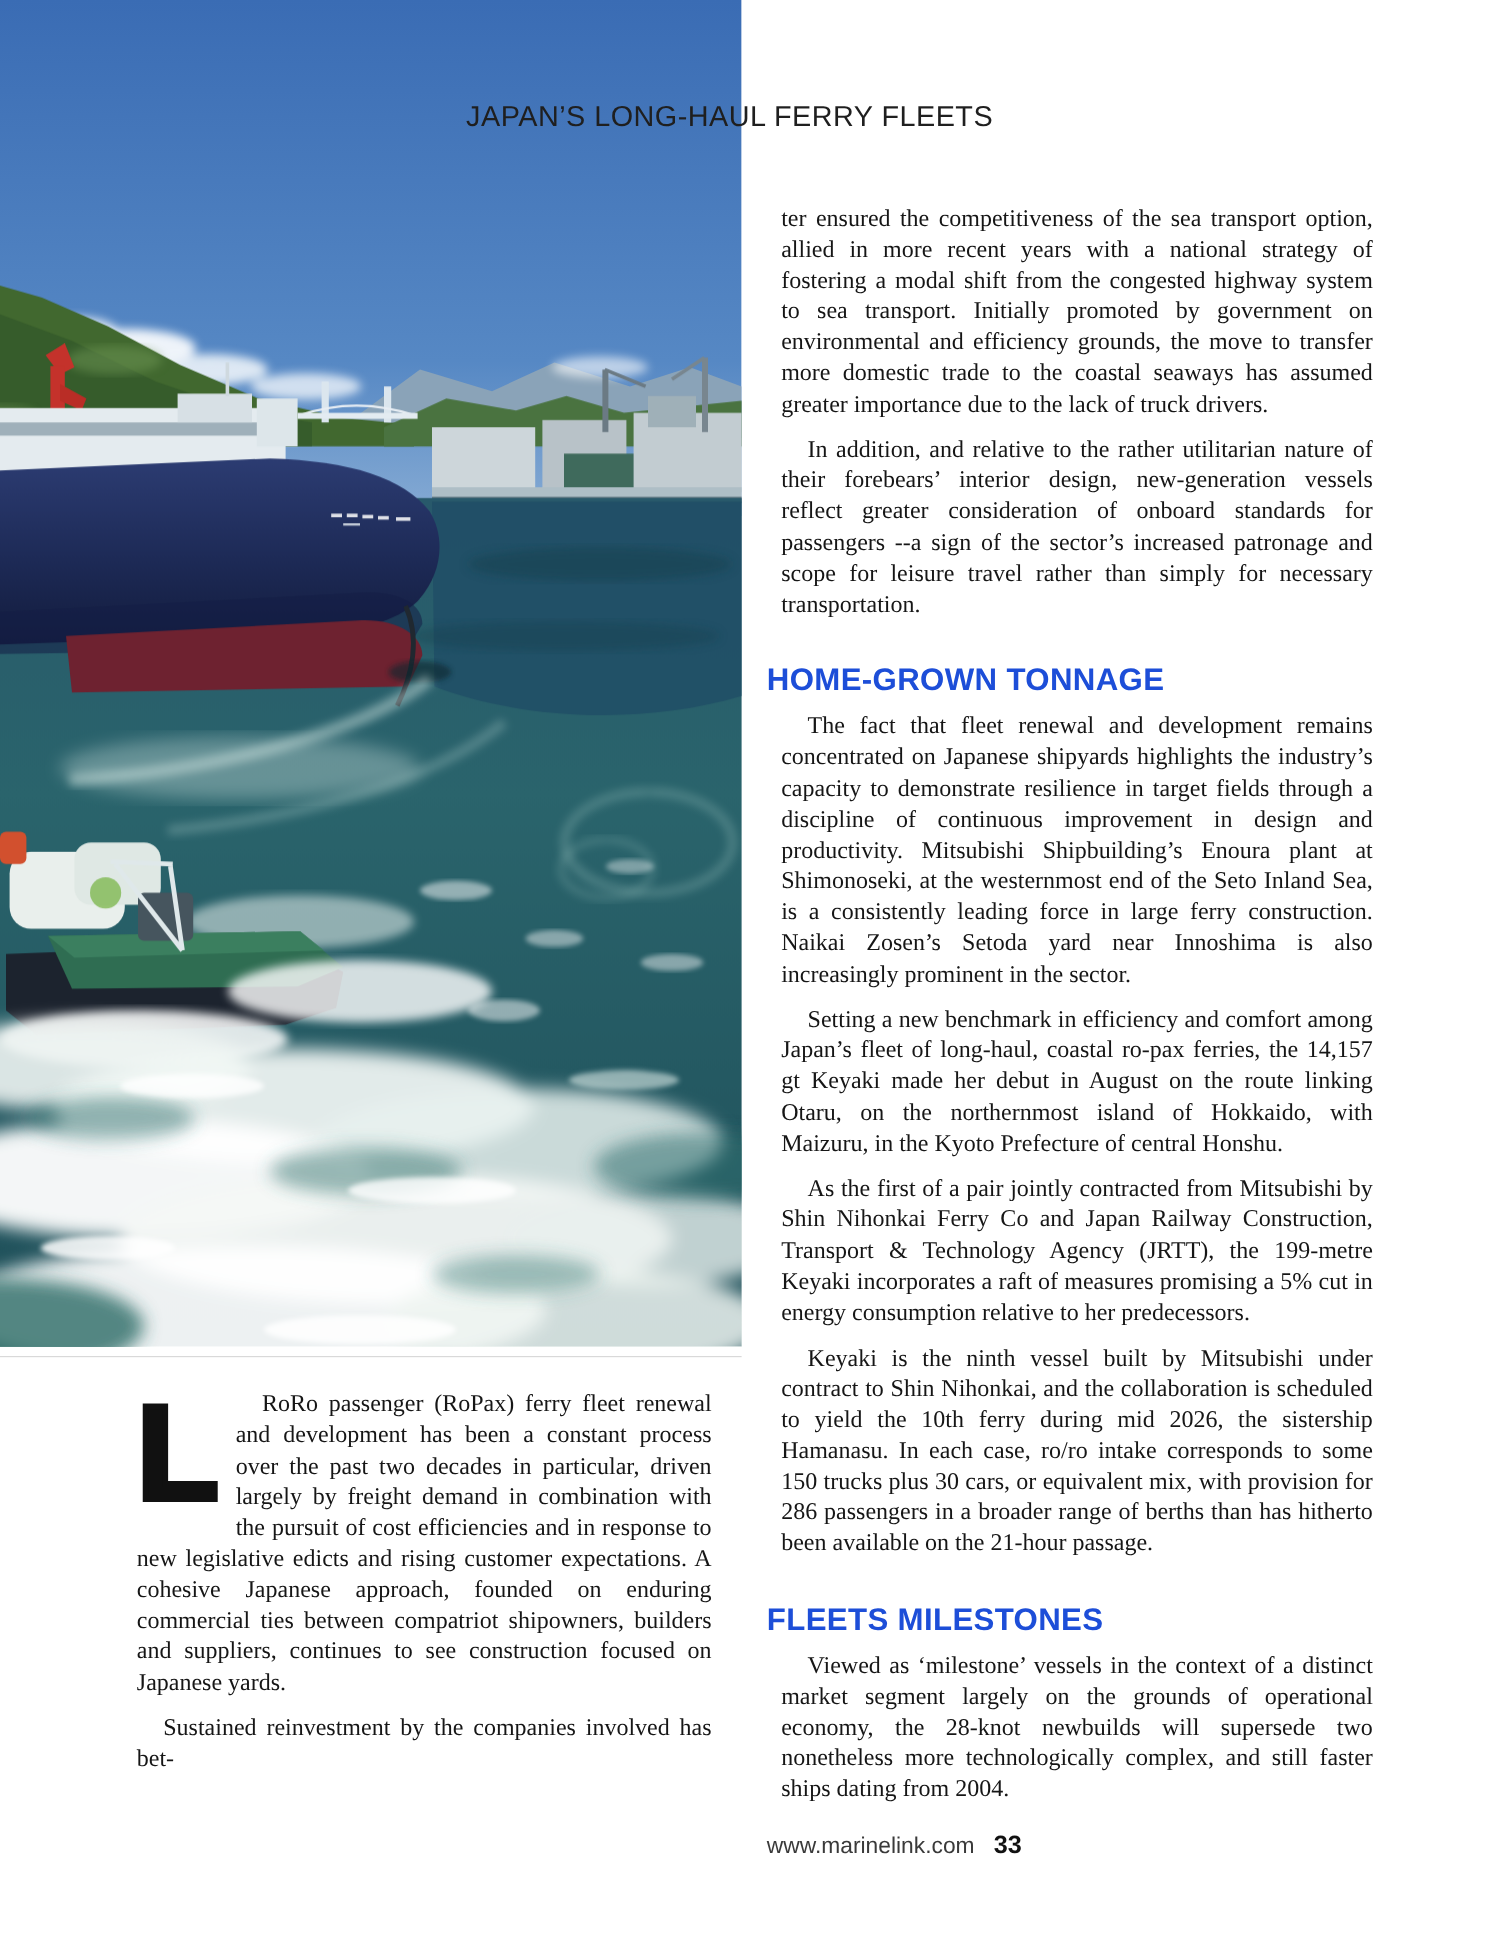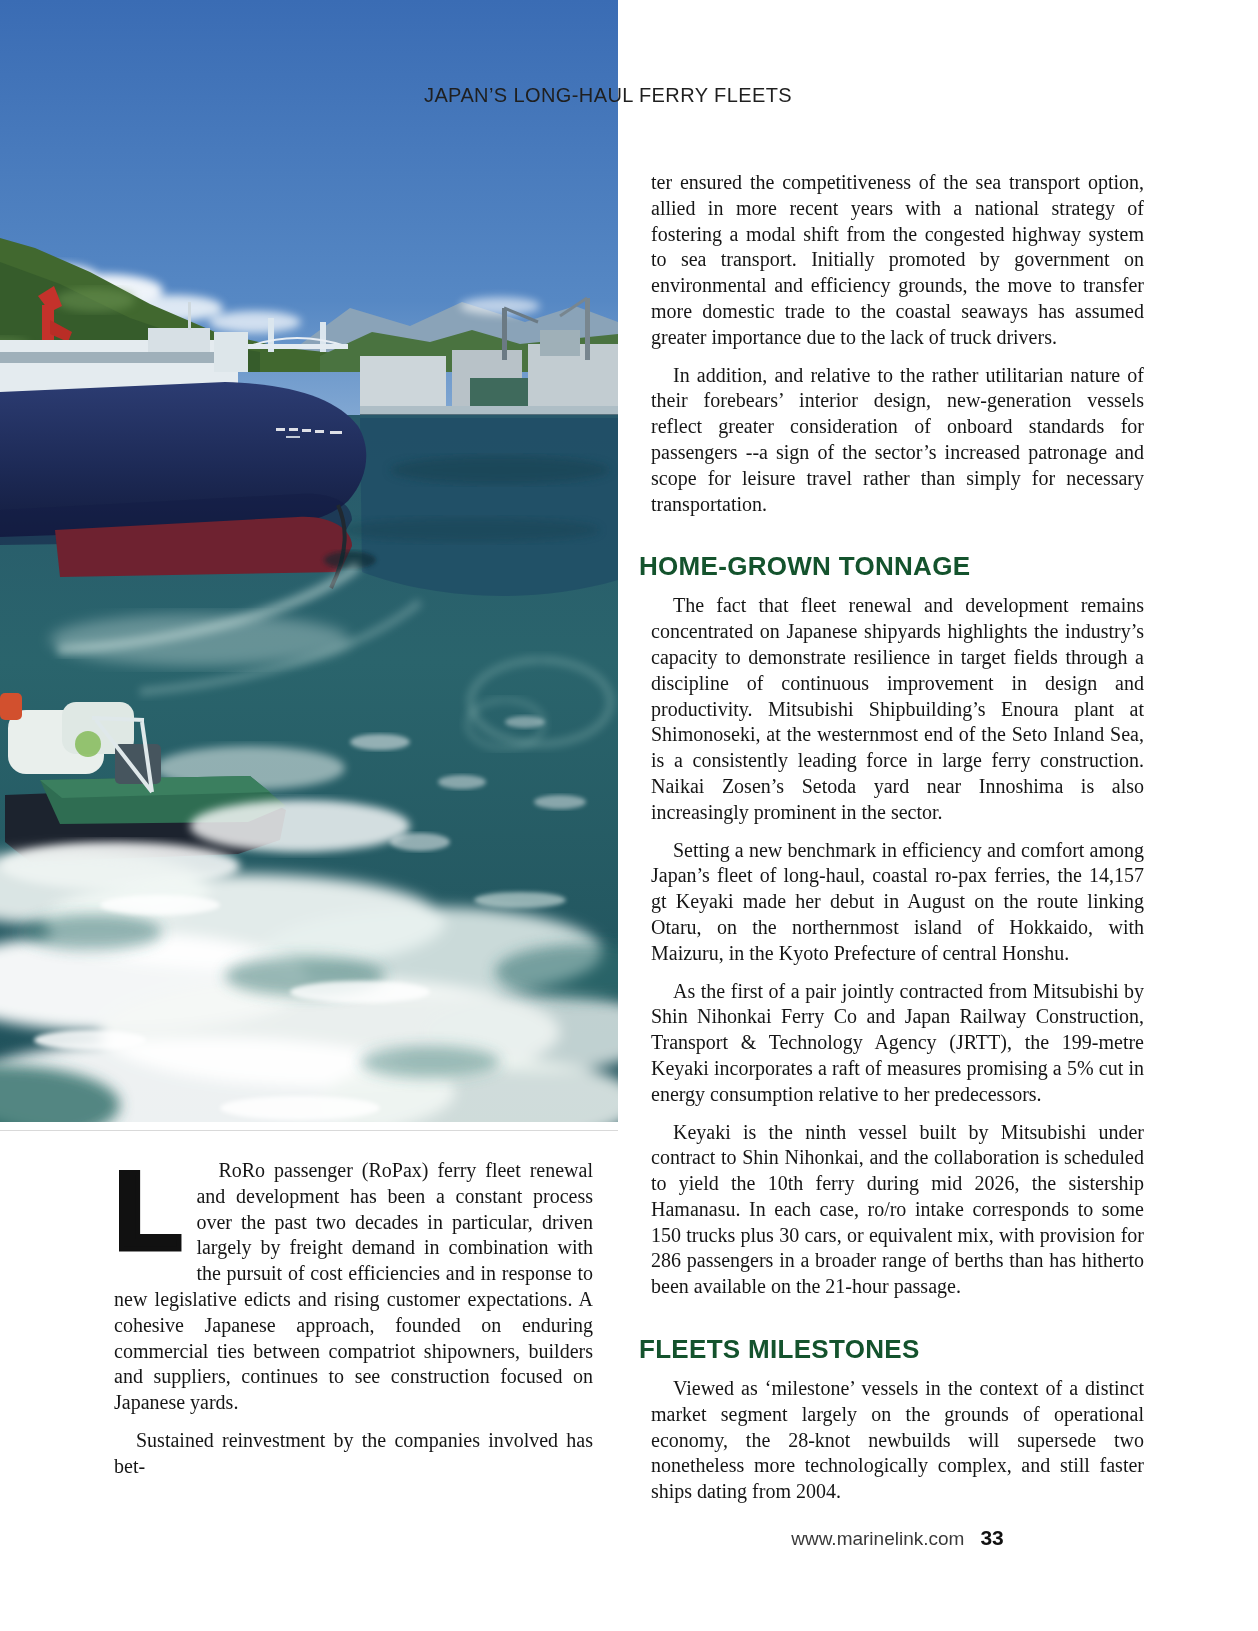--- a/index.html
+++ b/index.html
@@ -1,38 +1,38 @@
 <!DOCTYPE html>
 <html lang="en"><head>
 <meta charset="utf-8">
 <style>
   html,body{margin:0;padding:0;background:#ffffff;}
   .page{position:relative;width:1258px;height:1631px;background:#ffffff;overflow:hidden;
         font-family:"Liberation Serif", serif;color:#1a1a1a;}
   
   .runhead{position:absolute;top:84px;left:0;width:1216px;text-align:center;
-           font-family:"Liberation Sans", sans-serif;font-size:20px;letter-spacing:.4px;
+           font-family:"Liberation Sans", sans-serif;font-size:24px;letter-spacing:.4px;
            color:#1f1f1f;z-index:5;}
   
   .photo{position:absolute;top:0;left:0;width:618px;height:1122px;z-index:1;}
   .photo svg{display:block;}
   .photo-rule{position:absolute;top:1130px;left:0;width:618px;height:1px;background:#d9d9d9;}
   
   .col{position:absolute;font-size:20px;line-height:25.8px;text-align:justify;color:#161616;}
   .col p{margin:12px;}
   .col p.indent{text-indent:22px;font-family:Liberation Serif, serif;}
   .col-left{left:102px;top:1146px;width:503px;}
   .col-right{left:639px;top:158px;width:517px;}
   .dropcap{float:left;font-family:"Liberation Sans", sans-serif;font-weight:bold;
            font-size:112px;line-height:86px;height:100px;margin:10px 16px 0 0;
            color:#111;-webkit-text-stroke:5px #111;letter-spacing:-2px;}
   h2.sect{font-family:"Liberation Sans", sans-serif;font-weight:bold;font-size:26px;
-          line-height:30px;letter-spacing:.3px;color:#14532d;margin:34px 0 10px 0;text-align:left;}
-  
-  .footer{position:absolute;top:1526px;left:639px;width:517px;text-align:center;
+          line-height:30px;letter-spacing:.3px;color:#1d4ed8;margin:34px 0 10px 0;text-align:left;}
+  
+  .footer{position:absolute;top:1526px;left:639px;width:517px;text-align:left;
           font-family:"Liberation Sans", sans-serif;font-size:19px;color:#3a3a3a;}
   .footer .pagenum{font-weight:bold;font-size:21px;color:#111;margin-left:16px;}
 </style>
 </head>
 <body>
 
 <div class="page">
 
   <div class="photo">
     <svg width="618" height="1122" viewBox="0 0 618 1122" xmlns="http://www.w3.org/2000/svg">

